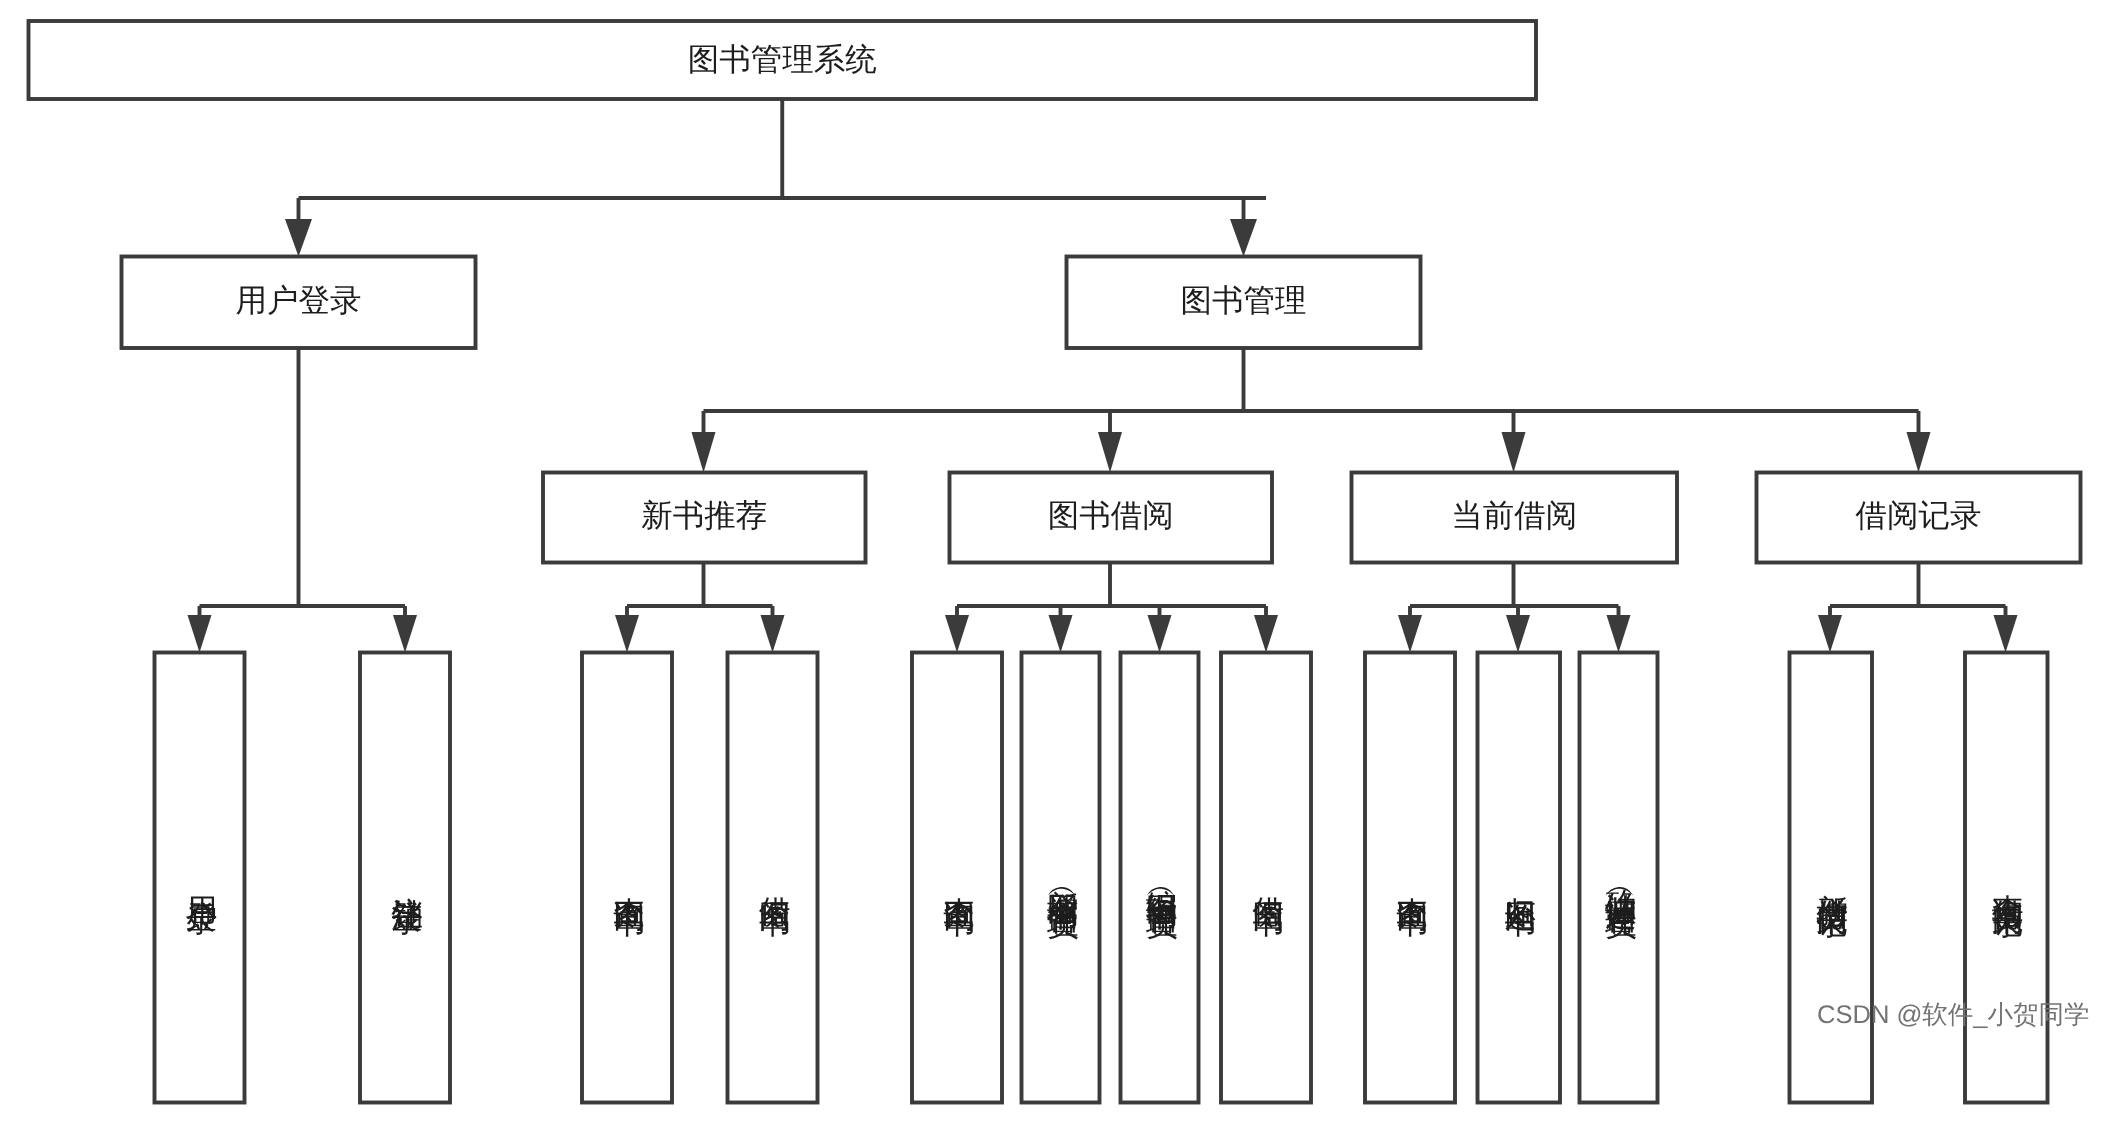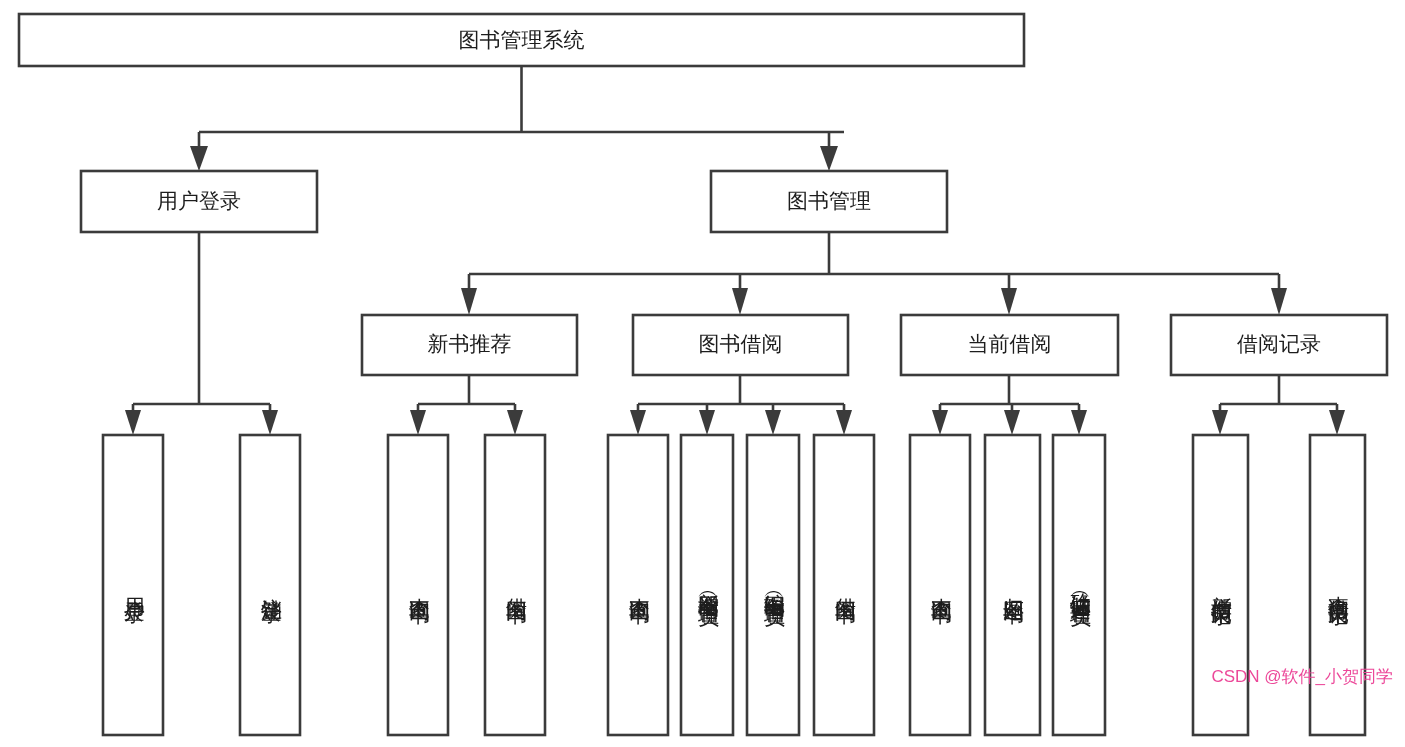--- a/index.html
+++ b/index.html
@@ -58,21 +58,21 @@
     letter-spacing: 2px;
     dominant-baseline: middle;
     text-anchor: middle;
   }
   .watermark {
     position: absolute;
     right: 12px;
     bottom: 6px;
     font-family: "Liberation Sans", "DejaVu Sans", sans-serif;
     font-size: 17px;
-    color: #ec4899;
+    color: #737373;
     white-space: nowrap;
     pointer-events: none;
     user-select: none;
   }
 </style>
 </head>
 <body>
 
 <div id="diagram-root">
   <svg id="tree-svg" viewBox="0 0 1405 747">

